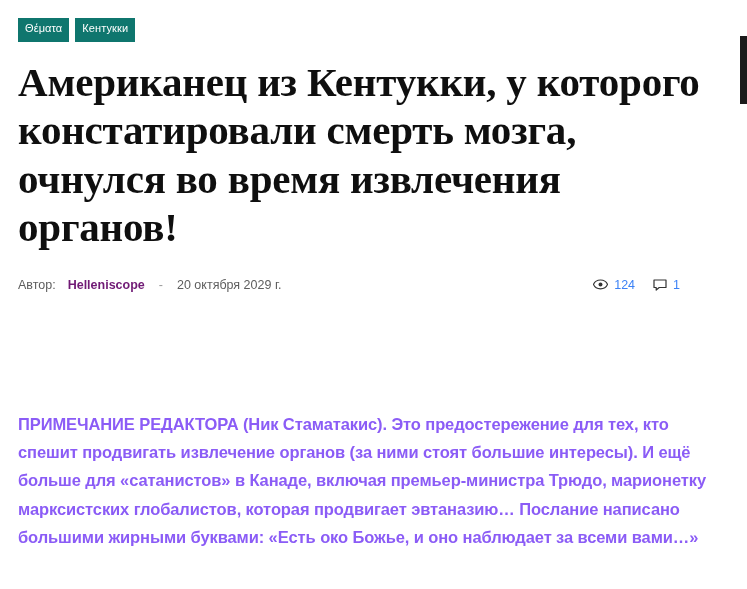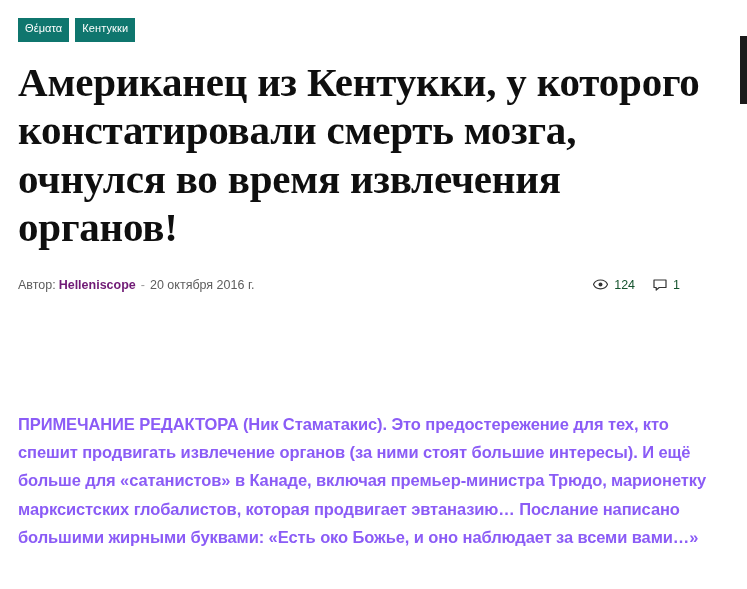--- a/index.html
+++ b/index.html
@@ -74,37 +74,37 @@
     align-items: center;
     justify-content: space-between;
     margin-top: 26px;
     padding-right: 42px;
   }
   .meta-left {
     font-size: 12.5px;
     color: #5d5d5d;
     display: flex;
     align-items: flex-start;
-    gap: 3px;
+    gap: 12px;
     white-space: nowrap;
   }
   .meta-left .author-name {
     color: #701a75;
     font-weight: 700;
   }
   .meta-left .sep {
     color: #9a9a9a;
     padding: 0 2px;
   }
   .meta-right {
     display: flex;
     align-items: center;
     gap: 18px;
     font-size: 12.5px;
-    color: #14532d;
+    color: #3b82f6;
   }
   .stat {
     display: flex;
     align-items: center;
     gap: 6px;
   }
   .stat svg { display: block; }
 
   .body-text {
     margin-top: 118px;
@@ -131,21 +131,21 @@
     <span class="tag">Кентукки</span>
   </div>
 
   <h1 class="headline">Американец из Кентукки, у которого констатировали смерть мозга, очнулся во время извлечения органов!</h1>
 
   <div class="meta-row">
     <div class="meta-left">
       <span>Автор:</span>
       <span class="author-name">Helleniscope</span>
       <span class="sep">-</span>
-      <span>20 октября 2016 г.</span>
+      <span>20 октября 2029 г.</span>
     </div>
     <div class="meta-right">
       <div class="stat">
         <span>
           <svg width="15" height="11" viewBox="0 0 16 11" aria-hidden="true">
             <path d="M8 0.7C4.3 0.7 1.4 3.3 0.5 5.4c0.9 2.1 3.8 4.7 7.5 4.7s6.6-2.6 7.5-4.7C14.6 3.3 11.7 0.7 8 0.7z" fill="none" stroke="#333" stroke-width="1.2"></path>
             <circle cx="8" cy="5.4" r="2.1" fill="#333"></circle>
           </svg>
         </span>
         <span>124</span>

